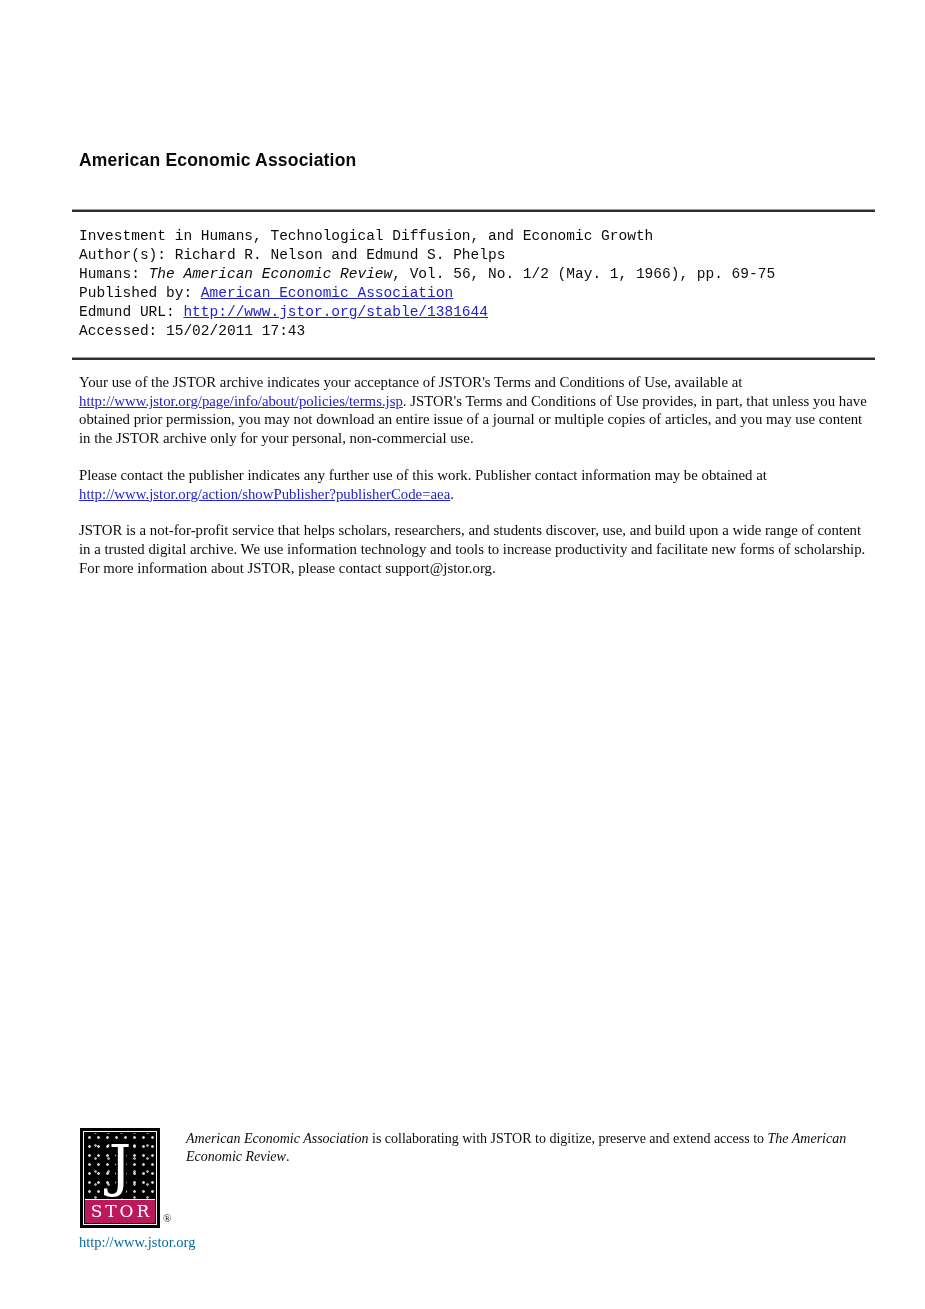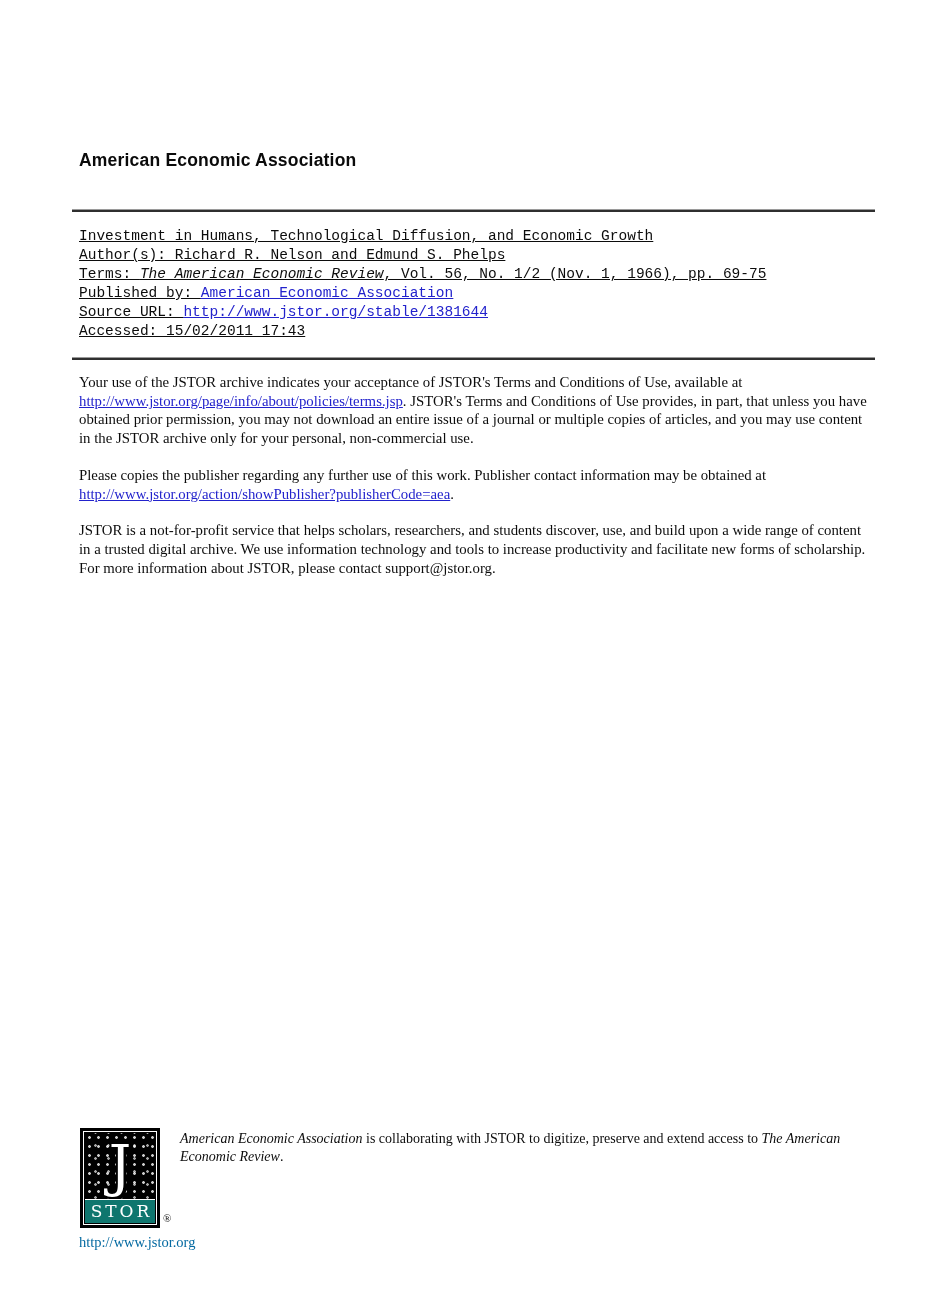--- a/index.html
+++ b/index.html
@@ -22,21 +22,20 @@
     position:absolute;left:72px;width:803px;height:2px;
     background:#2f2f2f;box-shadow:0 -1px 0 #9a9a9a;
   }
   .rule1{top:210px;}
   .rule2{top:358px;}
   .meta{
     position:absolute;left:79px;top:227px;width:800px;
     font-family:"Liberation Mono","DejaVu Sans Mono",monospace;
     font-size:14.5px;line-height:19px;color:#0c0c0c;
     white-space:nowrap;
-    text-decoration:underline;
   }
   .meta .accessed{}
   .meta i{font-style:italic;}
   a.link{
     color:#2222cc;text-decoration:underline;cursor:pointer;
   }
   .body-text{
     position:absolute;left:79px;top:373px;width:792px;
     font-family:"Liberation Serif","DejaVu Serif",serif;
     font-size:14.8px;line-height:18.7px;color:#0c0c0c;
@@ -65,31 +64,31 @@
     position:absolute;left:0;right:0;top:2px;
     text-align:center;
     font-family:"DejaVu Serif",serif;
     font-size:56px;line-height:62px;
     color:#fff;
     text-shadow:2px 0 0 #000,-2px 0 0 #000,0 2px 0 #000,0 -2px 0 #000,3px 3px 0 #000;
   }
   .logo-stor{
     position:absolute;left:1px;right:1px;bottom:1px;height:23px;
     border-top:1px solid #fff;
-    background:#0f766e;color:#fff;
+    background:#be185d;color:#fff;
     font-family:"DejaVu Serif",serif;
     font-size:17px;line-height:23px;letter-spacing:3px;
     text-align:center;text-indent:3px;
   }
   .registered{
     position:absolute;left:163px;top:1212px;
     font-family:"Liberation Serif",serif;font-size:11px;color:#111;
   }
   .collab{
-    position:absolute;left:180px;top:1130px;width:678px;
+    position:absolute;left:186px;top:1130px;width:678px;
     font-family:"Liberation Serif","DejaVu Serif",serif;
     font-size:14px;line-height:17.5px;color:#0c0c0c;
   }
   .collab i{font-style:italic;}
   .footer-url{
     position:absolute;left:79px;top:1234px;
     font-family:"Liberation Serif","DejaVu Serif",serif;
     font-size:14.5px;color:#0369a1;
   }
 </style>
@@ -99,39 +98,39 @@
 <div class="page">
 
   <h1 class="publisher-header">American Economic Association</h1>
 
   <div class="rule rule1"></div>
 
   <div class="meta">
     <div class="meta-line">Investment in Humans, Technological Diffusion, and Economic Growth</div>
     <div class="meta-line">Author(s): Richard R. Nelson and Edmund S. Phelps</div>
     <div class="meta-line">
-      <span>Terms: </span><i>The American Economic Review</i><span>, Vol. 56, No. 1/2 (Nov. 1, 1966), pp. 69-75</span>
+      <span>Humans: </span><i>The American Economic Review</i><span>, Vol. 56, No. 1/2 (May. 1, 1966), pp. 69-75</span>
     </div>
     <div class="meta-line">
       <span>Published by: </span><a class="link" href="#">American Economic Association</a>
     </div>
     <div class="meta-line">
-      <span>Source URL: </span><a class="link" href="#">http://www.jstor.org/stable/1381644</a>
+      <span>Edmund URL: </span><a class="link" href="#">http://www.jstor.org/stable/1381644</a>
     </div>
     <div class="meta-line accessed">Accessed: 15/02/2011 17:43</div>
   </div>
 
   <div class="rule rule2"></div>
 
   <div class="body-text">
     <p>
       <span>Your use of the JSTOR archive indicates your acceptance of JSTOR's Terms and Conditions of Use, available at </span><a class="link" href="#">http://www.jstor.org/page/info/about/policies/terms.jsp</a><span>. JSTOR's Terms and Conditions of Use provides, in part, that unless you have obtained prior permission, you may not download an entire issue of a journal or multiple copies of articles, and you may use content in the JSTOR archive only for your personal, non-commercial use.</span>
     </p>
     <p>
-      <span>Please copies the publisher regarding any further use of this work. Publisher contact information may be obtained at </span><a class="link" href="#">http://www.jstor.org/action/showPublisher?publisherCode=aea</a><span>.</span>
+      <span>Please contact the publisher indicates any further use of this work. Publisher contact information may be obtained at </span><a class="link" href="#">http://www.jstor.org/action/showPublisher?publisherCode=aea</a><span>.</span>
     </p>
     <p>JSTOR is a not-for-profit service that helps scholars, researchers, and students discover, use, and build upon a wide range of content in a trusted digital archive. We use information technology and tools to increase productivity and facilitate new forms of scholarship. For more information about JSTOR, please contact support@jstor.org.</p>
   </div>
 
   <div class="logo">
     <div class="logo-inner">
       <div class="logo-ornament">
         <span class="big-j">J</span>
       </div>
       <div class="logo-stor">STOR</div>

